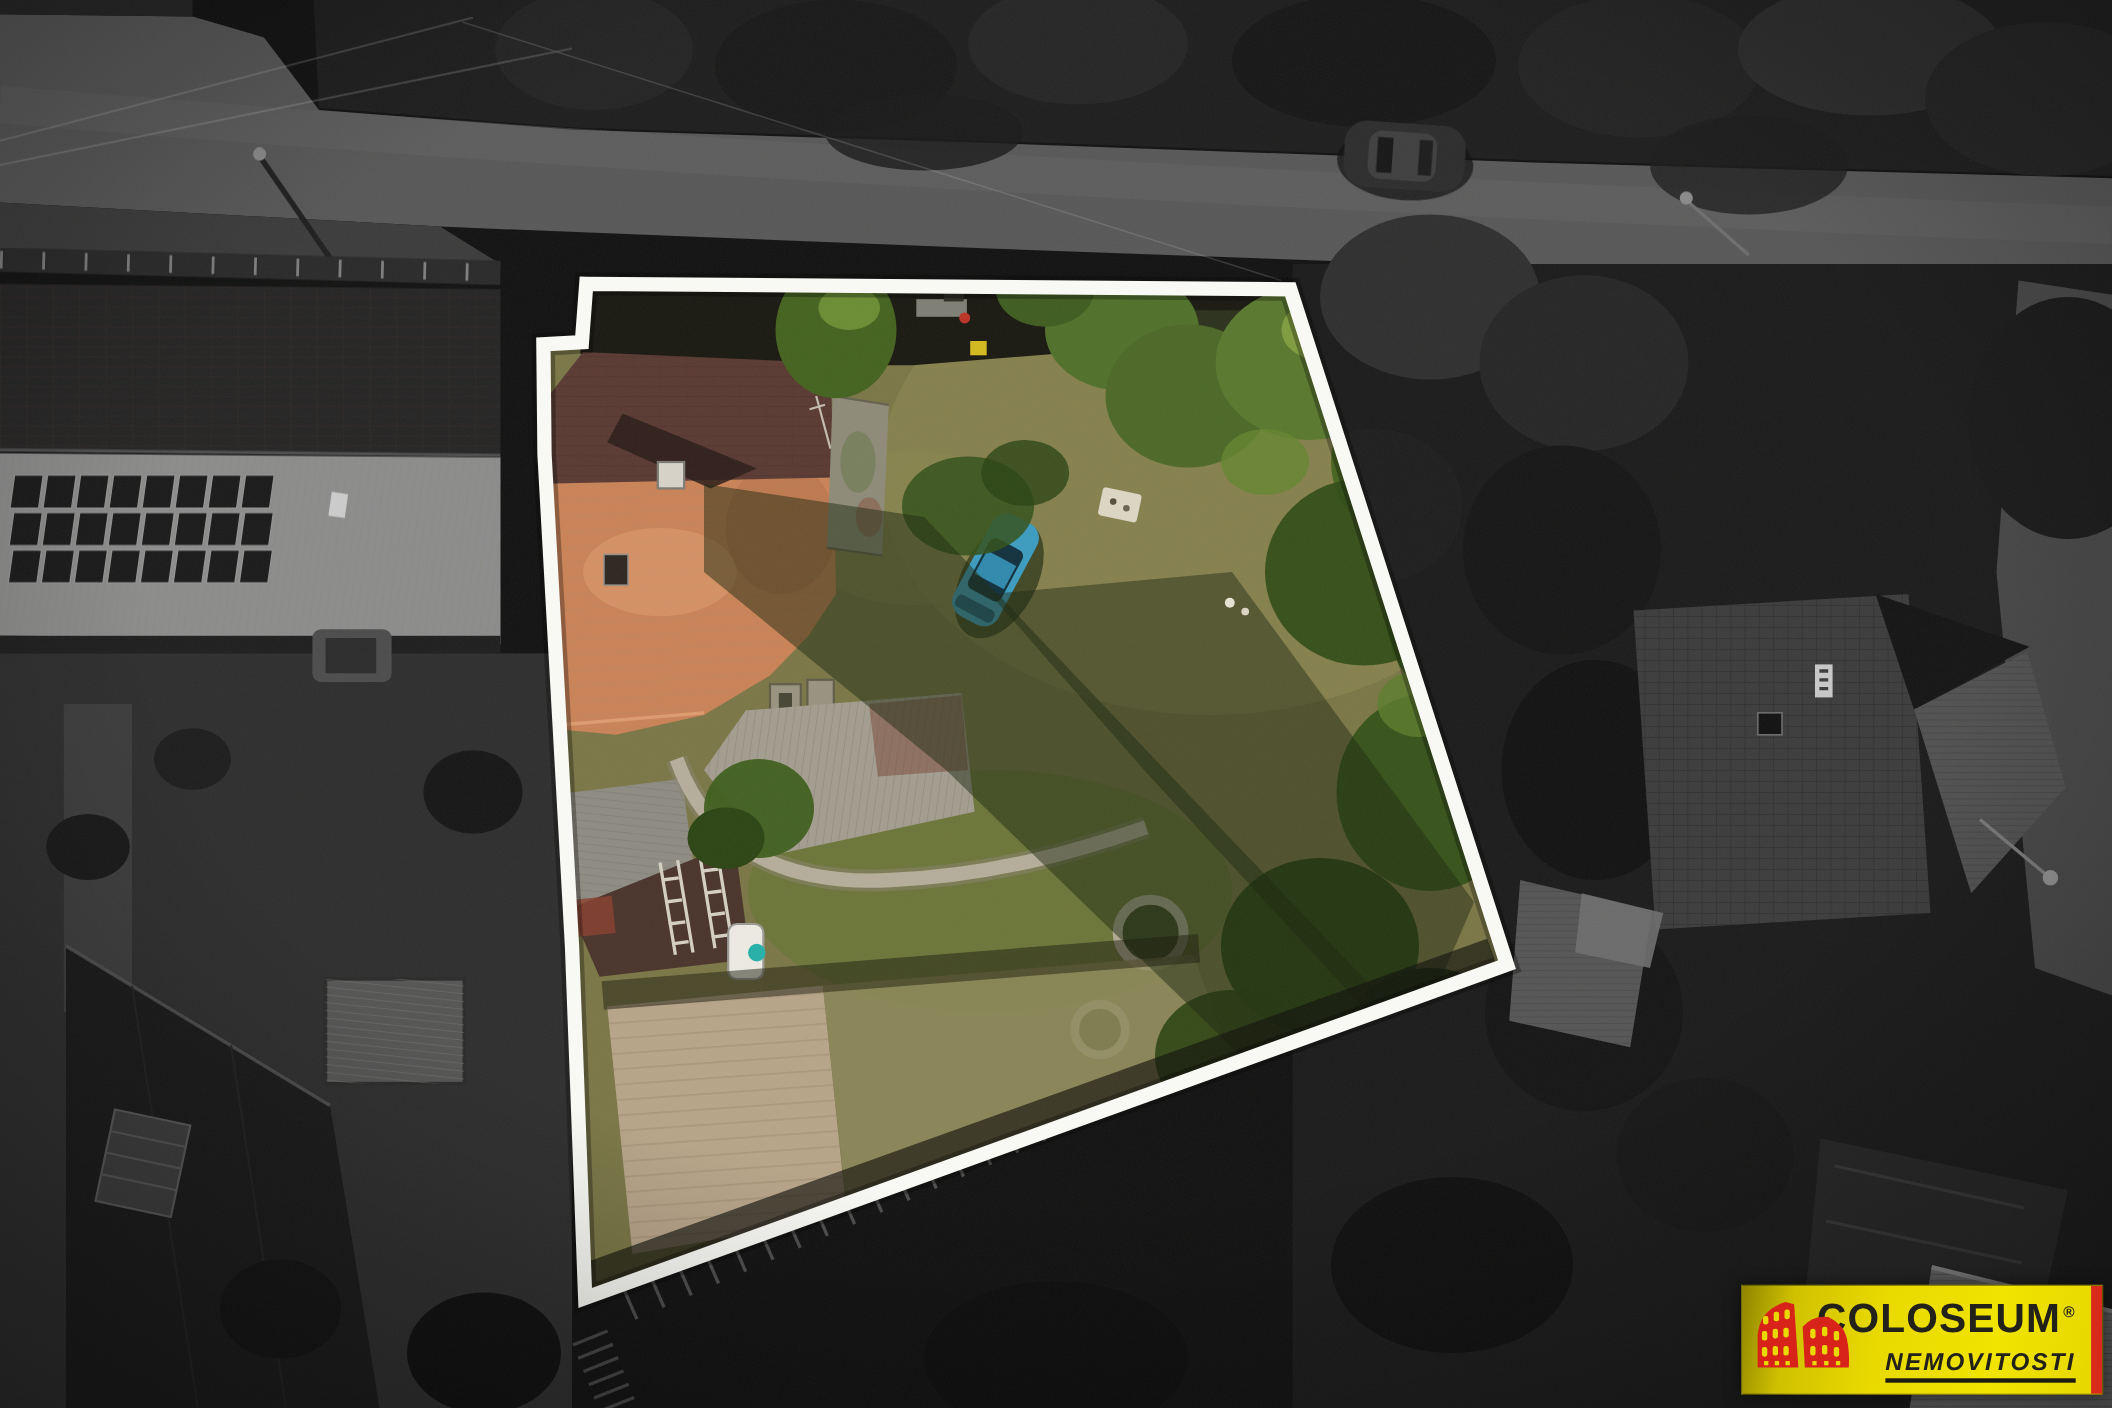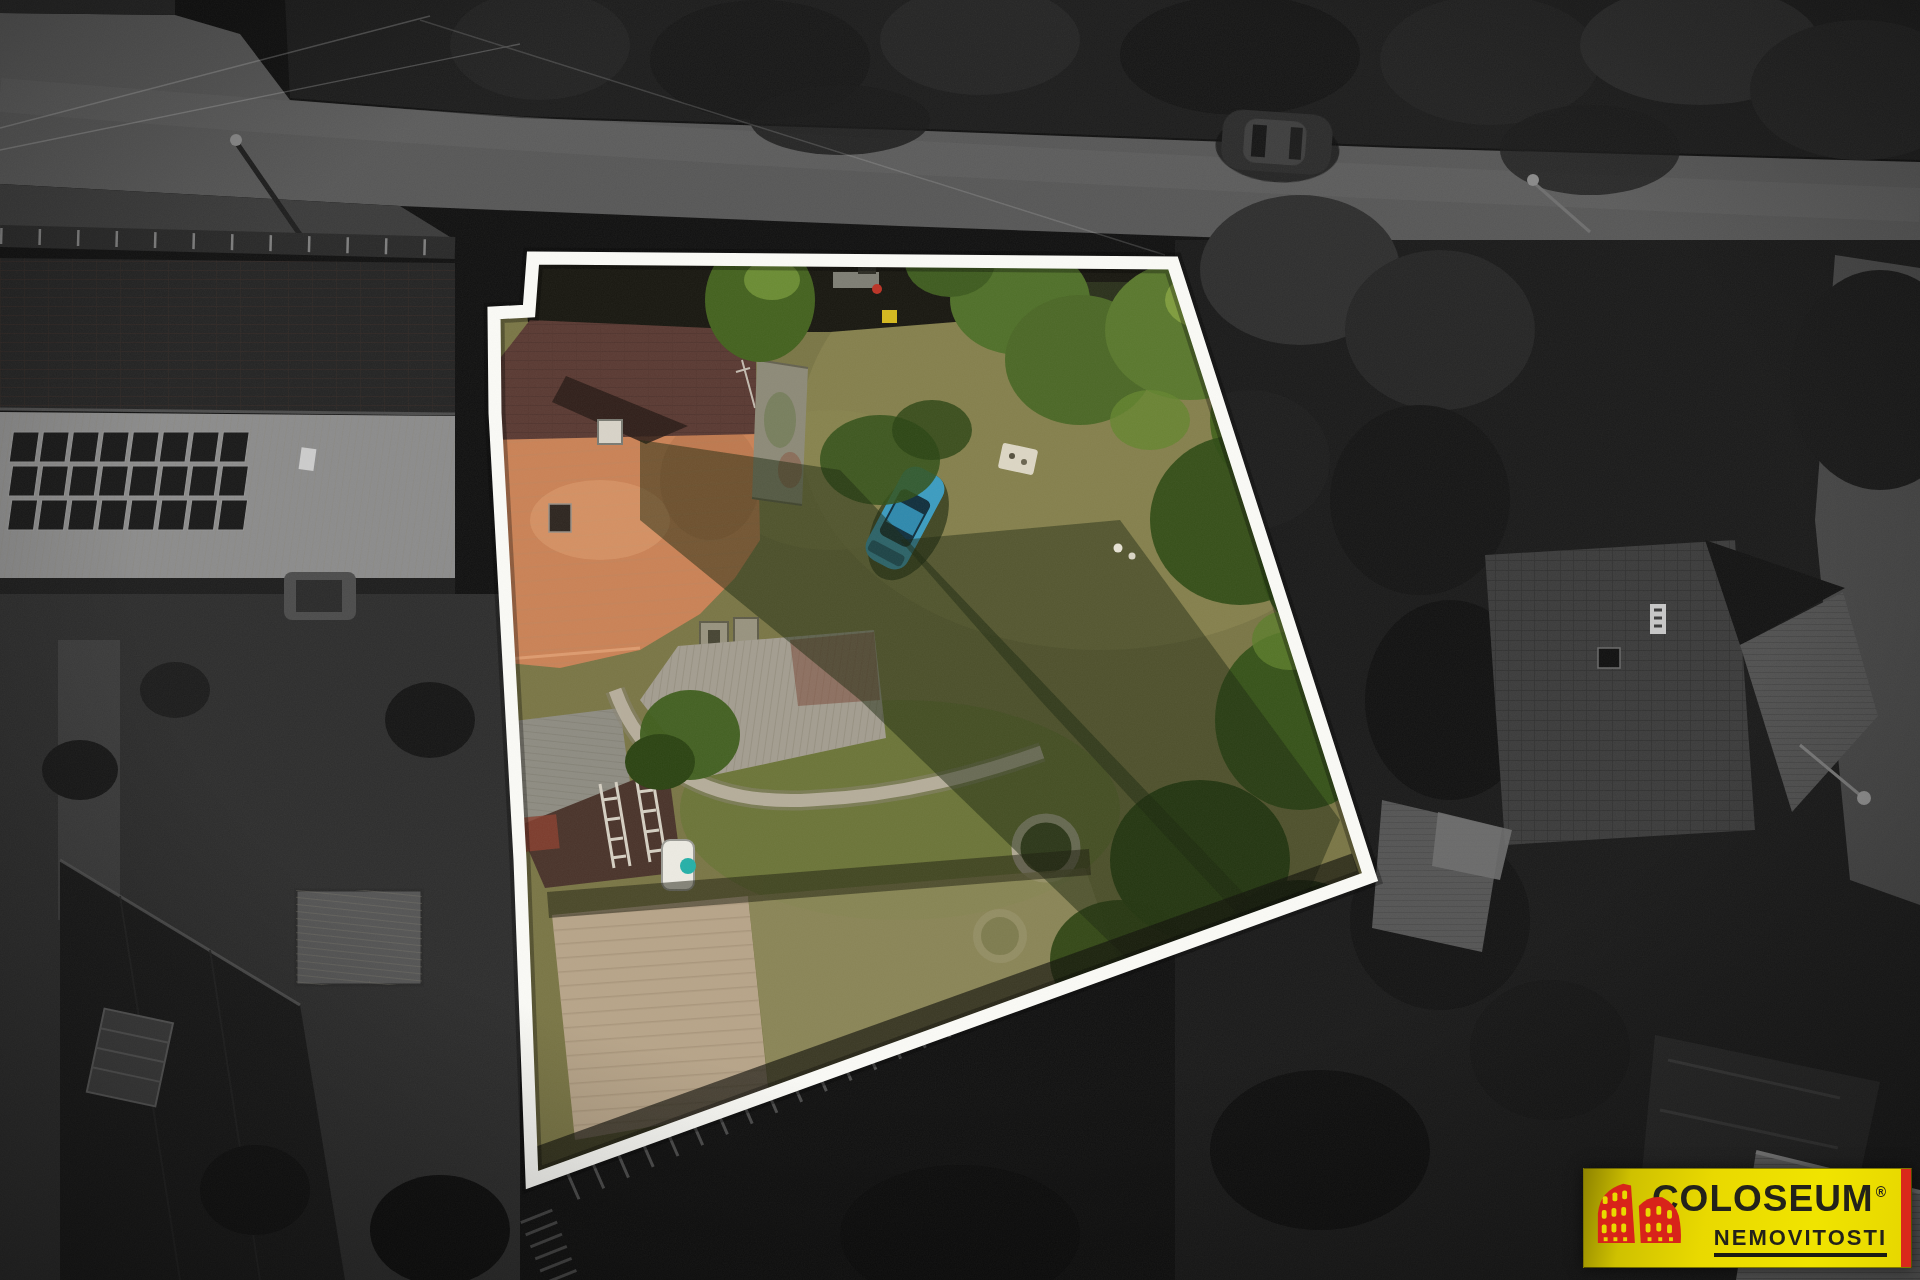--- a/index.html
+++ b/index.html
@@ -9,21 +9,21 @@
   
   .wm{position:absolute;left:1583px;top:1168px;width:329px;height:100px;display:flex;align-items:center;
       background:linear-gradient(100deg,#8f8400 0%,#cfc100 14%,#e9d900 38%,#f0e400 70%,#e6d600 100%);
       border:1px solid rgba(0,0,0,.45);box-sizing:border-box;box-shadow:0 0 14px rgba(0,0,0,.55);}
   .wm-stripe{position:absolute;right:0;top:0;width:10px;height:100%;background:#d9291b;}
   .wm-icon{flex:0 0 92px;height:78px;margin-left:8px;}
   .wm-text{flex:1;display:flex;flex-direction:column;align-items:flex-end;padding-right:24px;}
   .wm-brand{font-size:37px;font-weight:800;letter-spacing:1px;color:#23221a;line-height:1;white-space:nowrap;}
   .wm-reg{font-size:14px;font-weight:700;vertical-align:super;margin-left:2px;}
   .wm-sub{font-size:22px;font-weight:800;letter-spacing:2px;color:#23221a;margin-top:10px;
-          padding-bottom:4px;border-bottom:4px solid #1c1b12;line-height:1;white-space:nowrap;}
+          padding-bottom:4px;border-bottom:4px solid #1c1b12;line-height:1;white-space:nowrap;font-style:italic;}
 </style>
 </head>
 <body>
 
 <div class="stage">
 <svg width="1920" height="1280" viewBox="0 0 1920 1280">
   <defs>
     <clipPath id="clipProp">
       <polygon points="533,258 1173,263 1370,877 532,1180 520,860 495,413 494,313 529,311"></polygon>
     </clipPath>

